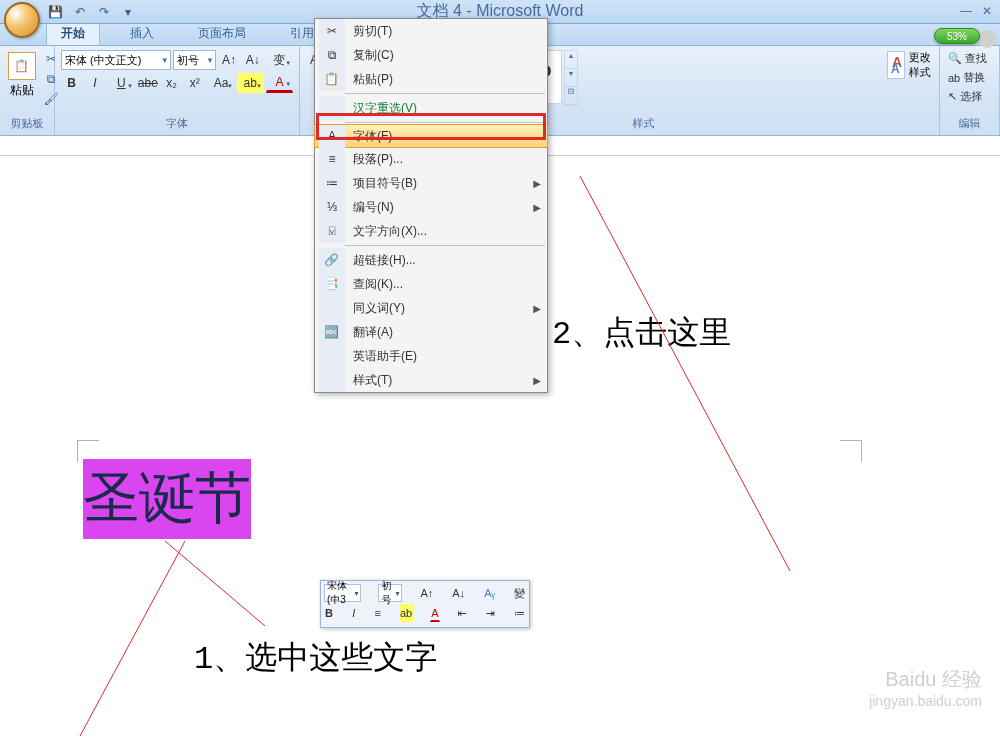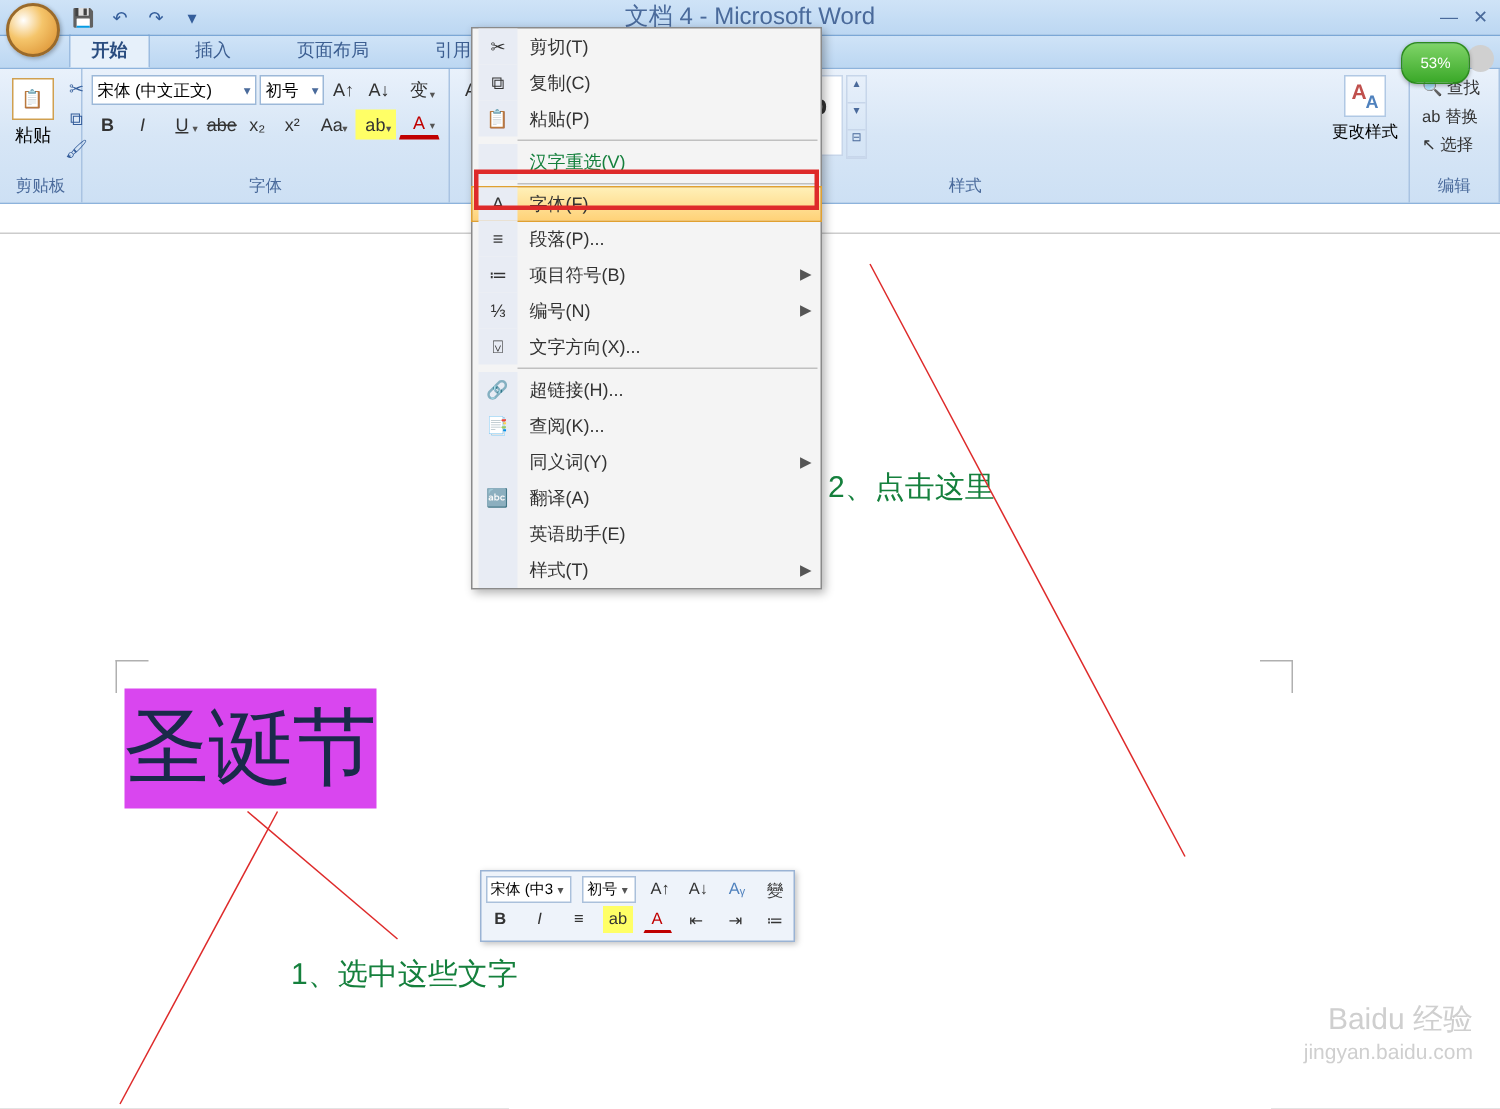--- a/index.html
+++ b/index.html
@@ -30,21 +30,21 @@
 .split{width:28px;position:relative}
 .split::after{content:"▾";font-size:7px;position:absolute;right:2px;bottom:2px;color:#555}
 .para-grp{width:48px}
 .styles-grp{flex:1;min-width:240px}
 .styles-grp .group-body{flex:1}
 .style-gallery{display:flex;gap:2px;flex:1}
 .style-item{width:68px;height:54px;background:#fff;border:1px solid #c7d6ea;display:flex;flex-direction:column;align-items:center;justify-content:center;font-size:10px}
 .style-item .sample{font-size:13px;color:#333}
 .style-more{width:14px;display:flex;flex-direction:column;border:1px solid #c7d6ea}
 .style-more span{height:18px;border-bottom:1px solid #c7d6ea;text-align:center;font-size:8px;color:#4a6a9b}
-.chg-style{width:46px;display:flex;flex-direction:column;align-items:center;gap:2px}
+.chg-style{width:46px;display:flex;align-items:center;gap:2px}
 .chg-style .ico{width:28px;height:28px;background:#fff;border:1px solid #b0c8e4;position:relative}
 .chg-style .ico::before{content:"A";position:absolute;left:4px;top:2px;font-size:14px;font-weight:bold;color:#c0504d}
 .chg-style .ico::after{content:"A";position:absolute;right:4px;bottom:2px;font-size:12px;font-weight:bold;color:#4f81bd}
 .edit-grp{width:60px}
 .edit-item{display:flex;align-items:center;gap:3px;font-size:11px;color:#333;padding:1px 2px}
 .ruler-strip{height:20px;background:#fff;border-bottom:1px solid #ccc;position:relative}
 .doc-area{position:relative;height:583px;background:#808080;overflow:hidden}
 .page{position:absolute;left:0;top:0;width:100%;height:100%;background:#fff}
 .corner{position:absolute;width:22px;height:22px;border:1px solid #b0b0b0}
 .c-tl{left:77px;top:284px;border-right:none;border-bottom:none}
@@ -52,30 +52,30 @@
 .sel-text{position:absolute;left:83px;top:303px;font-family:"SimSun";font-size:56px;background:#d946ef;color:#1a2a4a;padding:2px 0}
 .context-menu{position:absolute;left:314px;top:18px;width:234px;background:#f4f4f4;border:1px solid #8a8a8a;box-shadow:2px 2px 6px rgba(0,0,0,.3);z-index:50}
 .menu-item{height:24px;display:flex;align-items:center;padding:0 20px 0 4px;font-size:12px;color:#333;position:relative}
 .menu-item.disabled{color:#15803d}
 .menu-item .mi-label{margin-left:6px}
 .menu-sep{height:1px;background:#c0c0c0;margin:2px 2px 2px 30px}
 .menu-icon-col{width:26px;height:100%;display:flex;align-items:center;justify-content:center;background:#e8ecf4;margin-right:2px}
 .menu-item .arrow{position:absolute;right:6px;font-size:10px;color:#555}
 .menu-item.highlight{background:linear-gradient(#fff0b8,#ffd278);border:1px solid #e0a030;margin:-1px}
 .red-box{position:absolute;left:316px;top:113px;width:230px;height:27px;border:3px solid #de2a2a;z-index:55;pointer-events:none}
-.anno{position:absolute;font-family:Liberation Sans, sans-serif;font-size:20px;color:#15803d}
+.anno{position:absolute;font-family:Liberation Mono, monospace;font-size:32px;color:#000000}
 .anno1{left:194px;top:480px}
 .anno2{left:552px;top:155px}
 .line{position:absolute;background:transparent;pointer-events:none}
 .mini-toolbar{position:absolute;left:320px;top:424px;width:210px;background:#eef3fa;border:1px solid #9ab3d4;box-shadow:1px 1px 4px rgba(0,0,0,.25);padding:3px;z-index:40}
-.mini-row{display:flex;gap:7px;align-items:center;margin-bottom:2px}
+.mini-row{display:flex;gap:17px;align-items:center;margin-bottom:2px}
 .mini-combo{height:18px;background:#fff;border:1px solid #aac0db;font-size:10px;display:flex;align-items:center;padding:0 2px}
 .mini-combo .dd{margin-left:3px;font-size:8px;color:#555}
 .mini-btn{width:20px;height:18px;display:flex;align-items:center;justify-content:center;font-size:11px;color:#333;border:1px solid transparent}
-.badge{position:absolute;right:20px;top:28px;width:46px;height:28px;background:linear-gradient(#7fd468,#3aa828);border-radius:11px;z-index:60;display:flex;align-items:center;justify-content:center;color:#fff;font-size:10px;border:1px solid #2d8a1f;box-shadow:0 1px 3px rgba(0,0,0,.3)}
+.badge{position:absolute;right:20px;top:28px;width:46px;height:16px;background:linear-gradient(#7fd468,#3aa828);border-radius:11px;z-index:60;display:flex;align-items:center;justify-content:center;color:#fff;font-size:10px;border:1px solid #2d8a1f;box-shadow:0 1px 3px rgba(0,0,0,.3)}
 .badge-cloud{position:absolute;right:4px;top:30px;width:18px;height:18px;background:#d0d0d0;border-radius:50%;z-index:59}
 .watermark{position:absolute;right:18px;bottom:30px;color:#cfcfcf;font-size:14px;text-align:right;z-index:30}
 .watermark .big{font-size:20px}
 </style>
 </head>
 <body>
 
 <div class="titlebar">
   <div class="office-btn"></div>
   <div class="qat">

